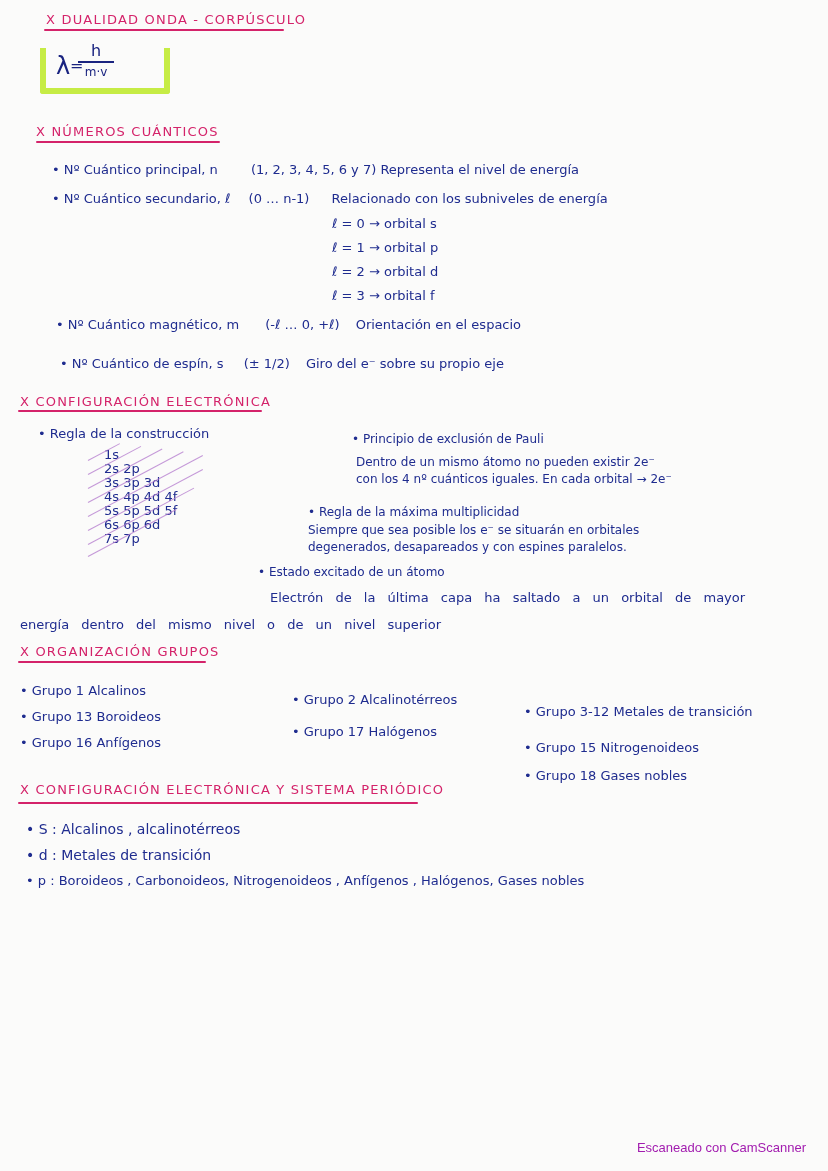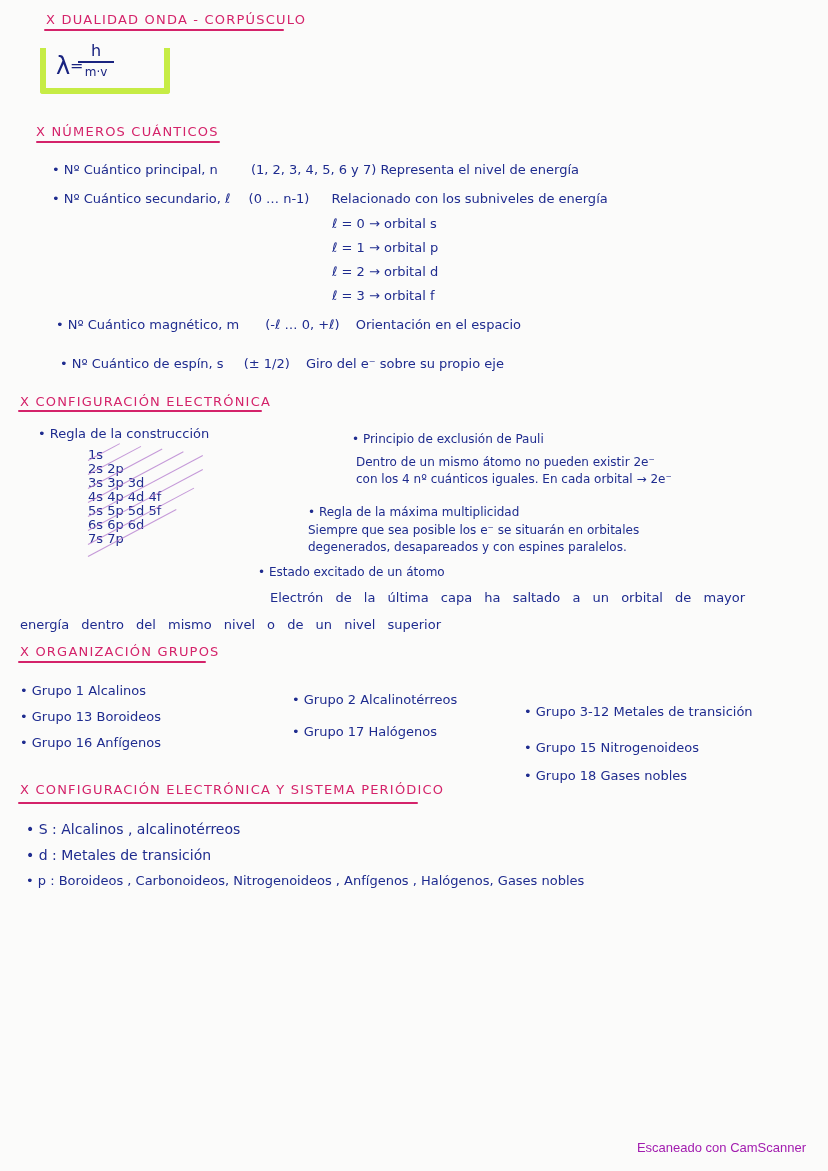--- a/index.html
+++ b/index.html
@@ -77,21 +77,21 @@
   <span>• Nº Cuántico de espín, s</span>
   <span style="margin-left:16px;">(± 1/2)</span>
   <span style="margin-left:12px;">Giro del e⁻ sobre su propio eje</span>
 </div>
 
 <div class="abs heading" style="left:20px; top:394px;">X Configuración electrónica</div>
 <div class="underline" style="left:18px; top:410px; width:244px;"></div>
 
 <div class="abs hand" style="left:38px; top:426px;">• Regla de la construcción</div>
 
-<div class="abs aufbau" style="left:88px; top:448px;">
+<div class="abs aufbau" style="left:104px; top:448px;">
   <div>1s</div>
   <div>2s  2p</div>
   <div>3s  3p  3d</div>
   <div>4s  4p  4d  4f</div>
   <div>5s  5p  5d  5f</div>
   <div>6s  6p  6d</div>
   <div>7s  7p</div>
 </div>
 
 <div class="diag" style="left:88px; top:460px; width:36px; transform:rotate(-28deg);"></div>

